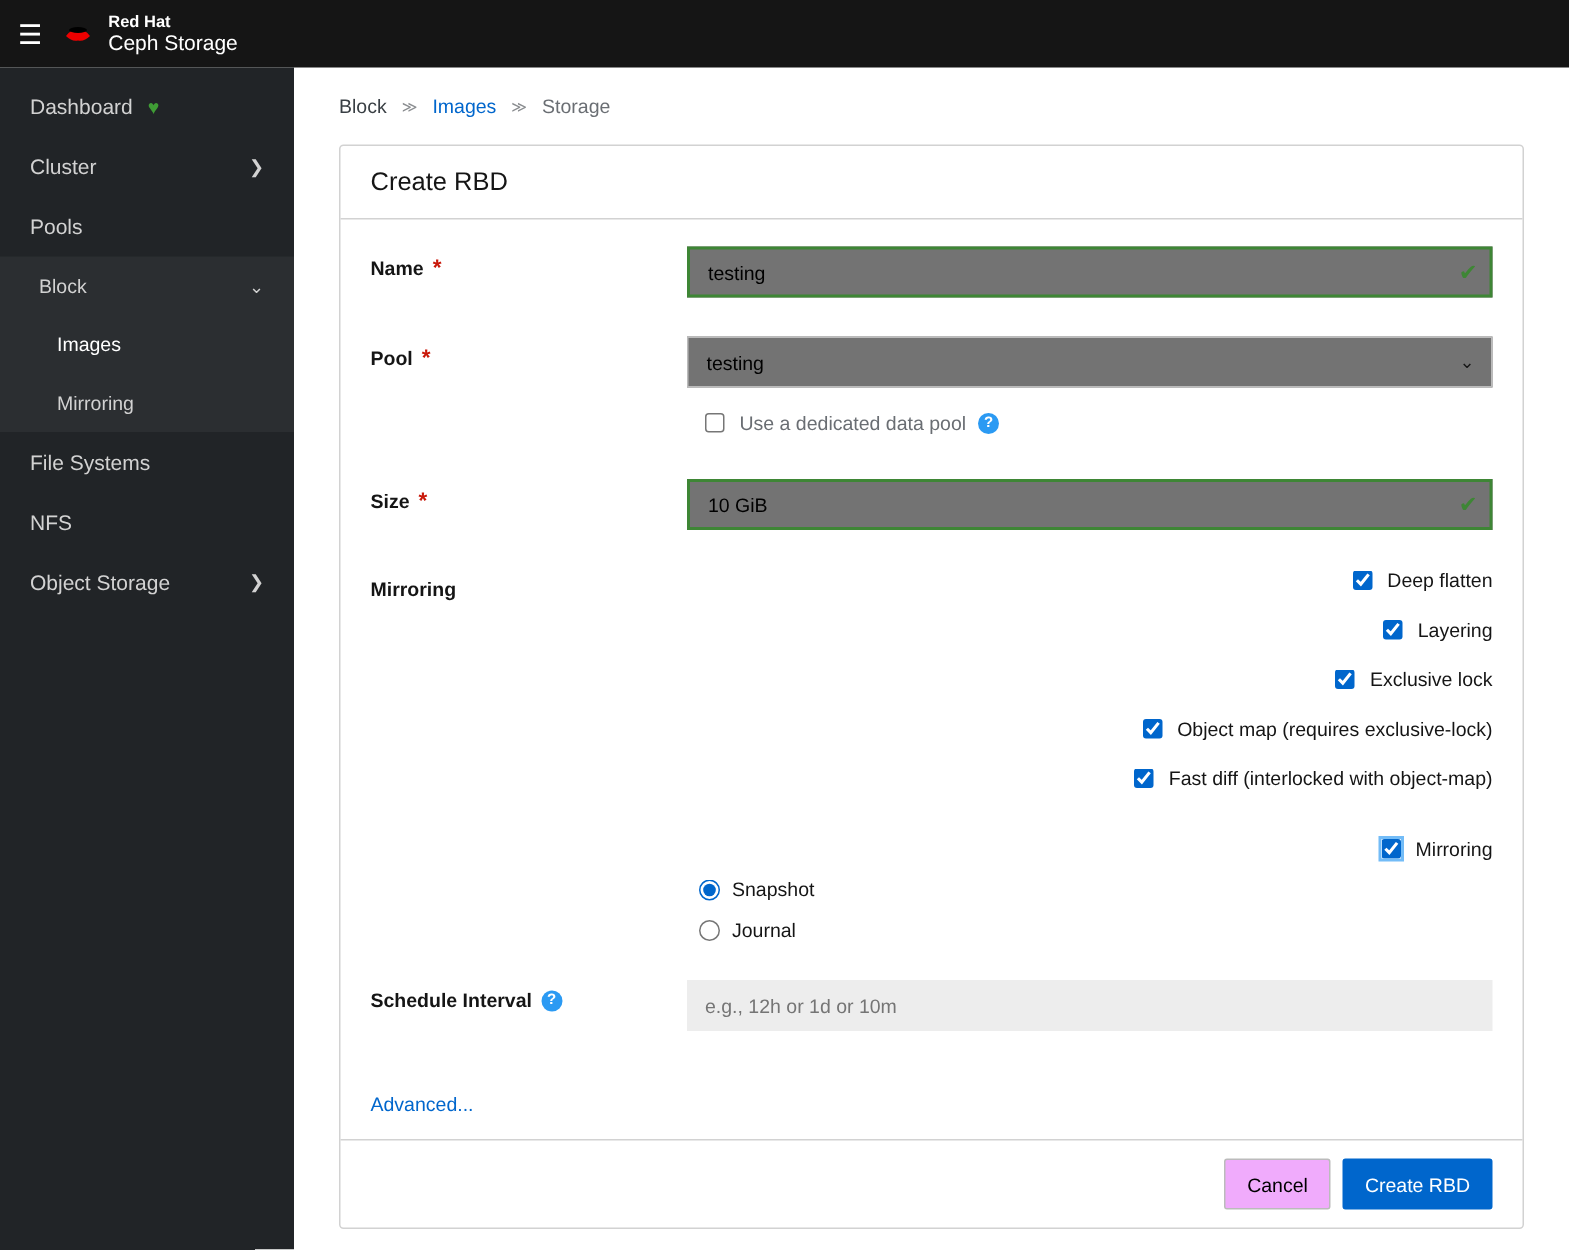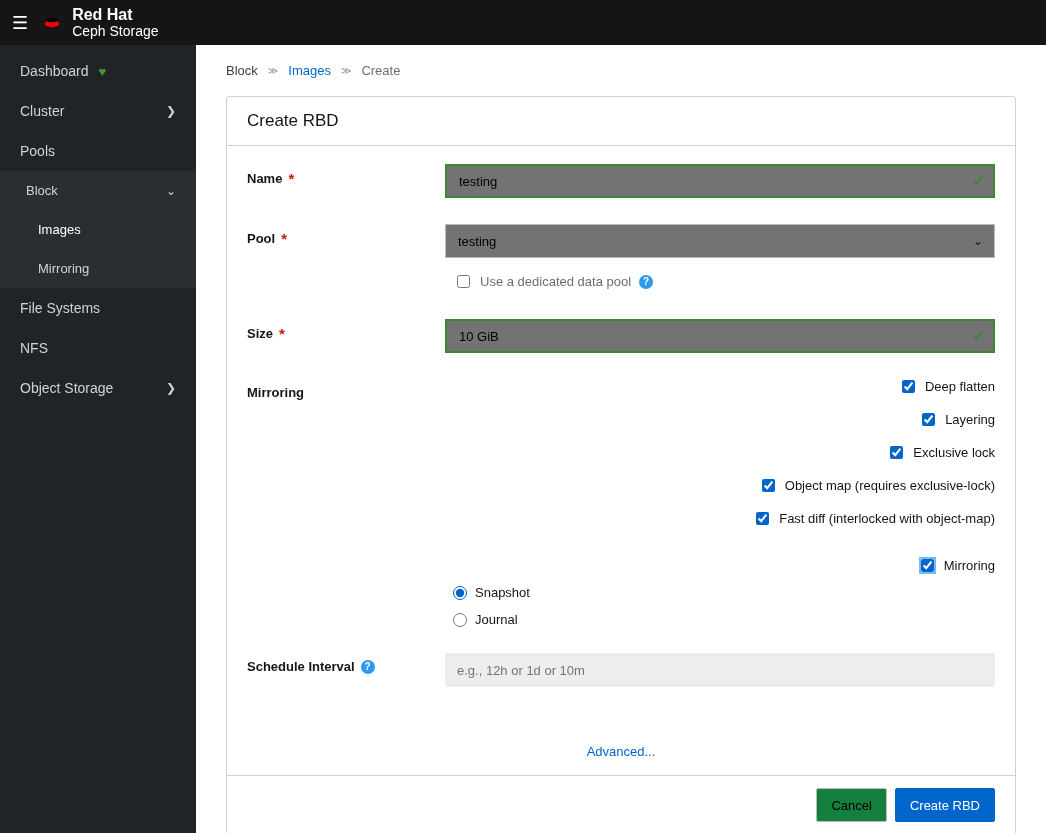--- a/index.html
+++ b/index.html
@@ -19,21 +19,21 @@
     background: #151515;
     display: flex;
     align-items: center;
     padding: 0 12px;
     gap: 12px;
   }
   .hamburger { color: #fff; font-size: 18px; }
   .brand { display: flex; align-items: center; gap: 8px; }
   .brand svg { display: block; }
   .brand-text { color: #fff; line-height: 1.1; }
-  .brand-text .rh { font-weight: 600; font-size: 16px; }
+  .brand-text .rh { font-weight: 600; font-size: 11px; }
   .brand-text .cs { font-size: 14px; }
 
   .layout { display: flex; height: calc(833px - 45px); }
 
   
   .sidebar {
     width: 196px;
     background: #212427;
     color: #d2d2d2;
     display: flex;
@@ -77,20 +77,21 @@
     padding: 14px 20px;
     border-bottom: 1px solid #d2d2d2;
     font-size: 17px;
   }
 
   .form { padding: 18px 20px 8px 20px; }
   .row {
     display: flex;
     align-items: flex-start;
     margin-bottom: 26px;
+    gap: 13px;
   }
   .row.short { margin-bottom: 12px; }
   .label {
     width: 198px;
     font-weight: bold;
     font-size: 13px;
     padding-top: 6px;
     display: flex; align-items: center; gap: 6px;
   }
   .req { color: #c9190b; font-size: 15px; }
@@ -146,36 +147,35 @@
     display: flex; align-items: center; gap: 8px;
     font-size: 13px; padding-left: 8px; margin-top: 12px;
   }
   .radio-row input[type=radio] { width: 14px; height: 14px; accent-color: #06c; }
   .schedule-input {
     width: 100%; height: 34px; border: none; background: #ededed;
     padding: 0 12px; font-size: 13px; color: #6a6e73;
   }
 
   .adv {
-    text-align: center;
+    text-align: left;
     padding: 6px 20px 16px 20px;
-    margin-top: 16px;
   }
   .adv a { color: #0066cc; font-size: 13px; text-decoration: none; }
 
   .card-foot {
     border-top: 1px solid #d2d2d2;
     padding: 12px 20px;
     display: flex; justify-content: flex-end; gap: 8px;
   }
   .btn {
     height: 34px; padding: 0 14px;
     font-size: 13px; border-radius: 2px; cursor: pointer;
   }
-  .btn-default { background: #15803d; border: 1px solid #bbb; }
+  .btn-default { background: #f0abfc; border: 1px solid #bbb; }
   .btn-primary { background: #0066cc; border: 1px solid #0066cc; color: #fff; }
 </style>
 </head>
 <body>
 
 <div class="topbar">
   <span class="hamburger">☰</span>
   <div class="brand">
     <svg width="24" height="24" viewBox="0 0 24 24">
       <path d="M4 14 Q12 4 20 14 Q16 18 12 17 Q8 18 4 14 Z" fill="#e00"></path>
@@ -226,21 +226,21 @@
       <span class="chev">❯</span>
     </div>
   </nav>
 
   <main class="main">
     <div class="crumbs">
       <span>Block</span>
       <span class="sep">≫</span>
       <a href="#">Images</a>
       <span class="sep">≫</span>
-      <span class="curr">Create</span>
+      <span class="curr">Storage</span>
     </div>
 
     <div class="card">
       <div class="card-head">Create RBD</div>
 
       <div class="form">
 
         <div class="row">
           <div class="label">
             <span>Name</span>

